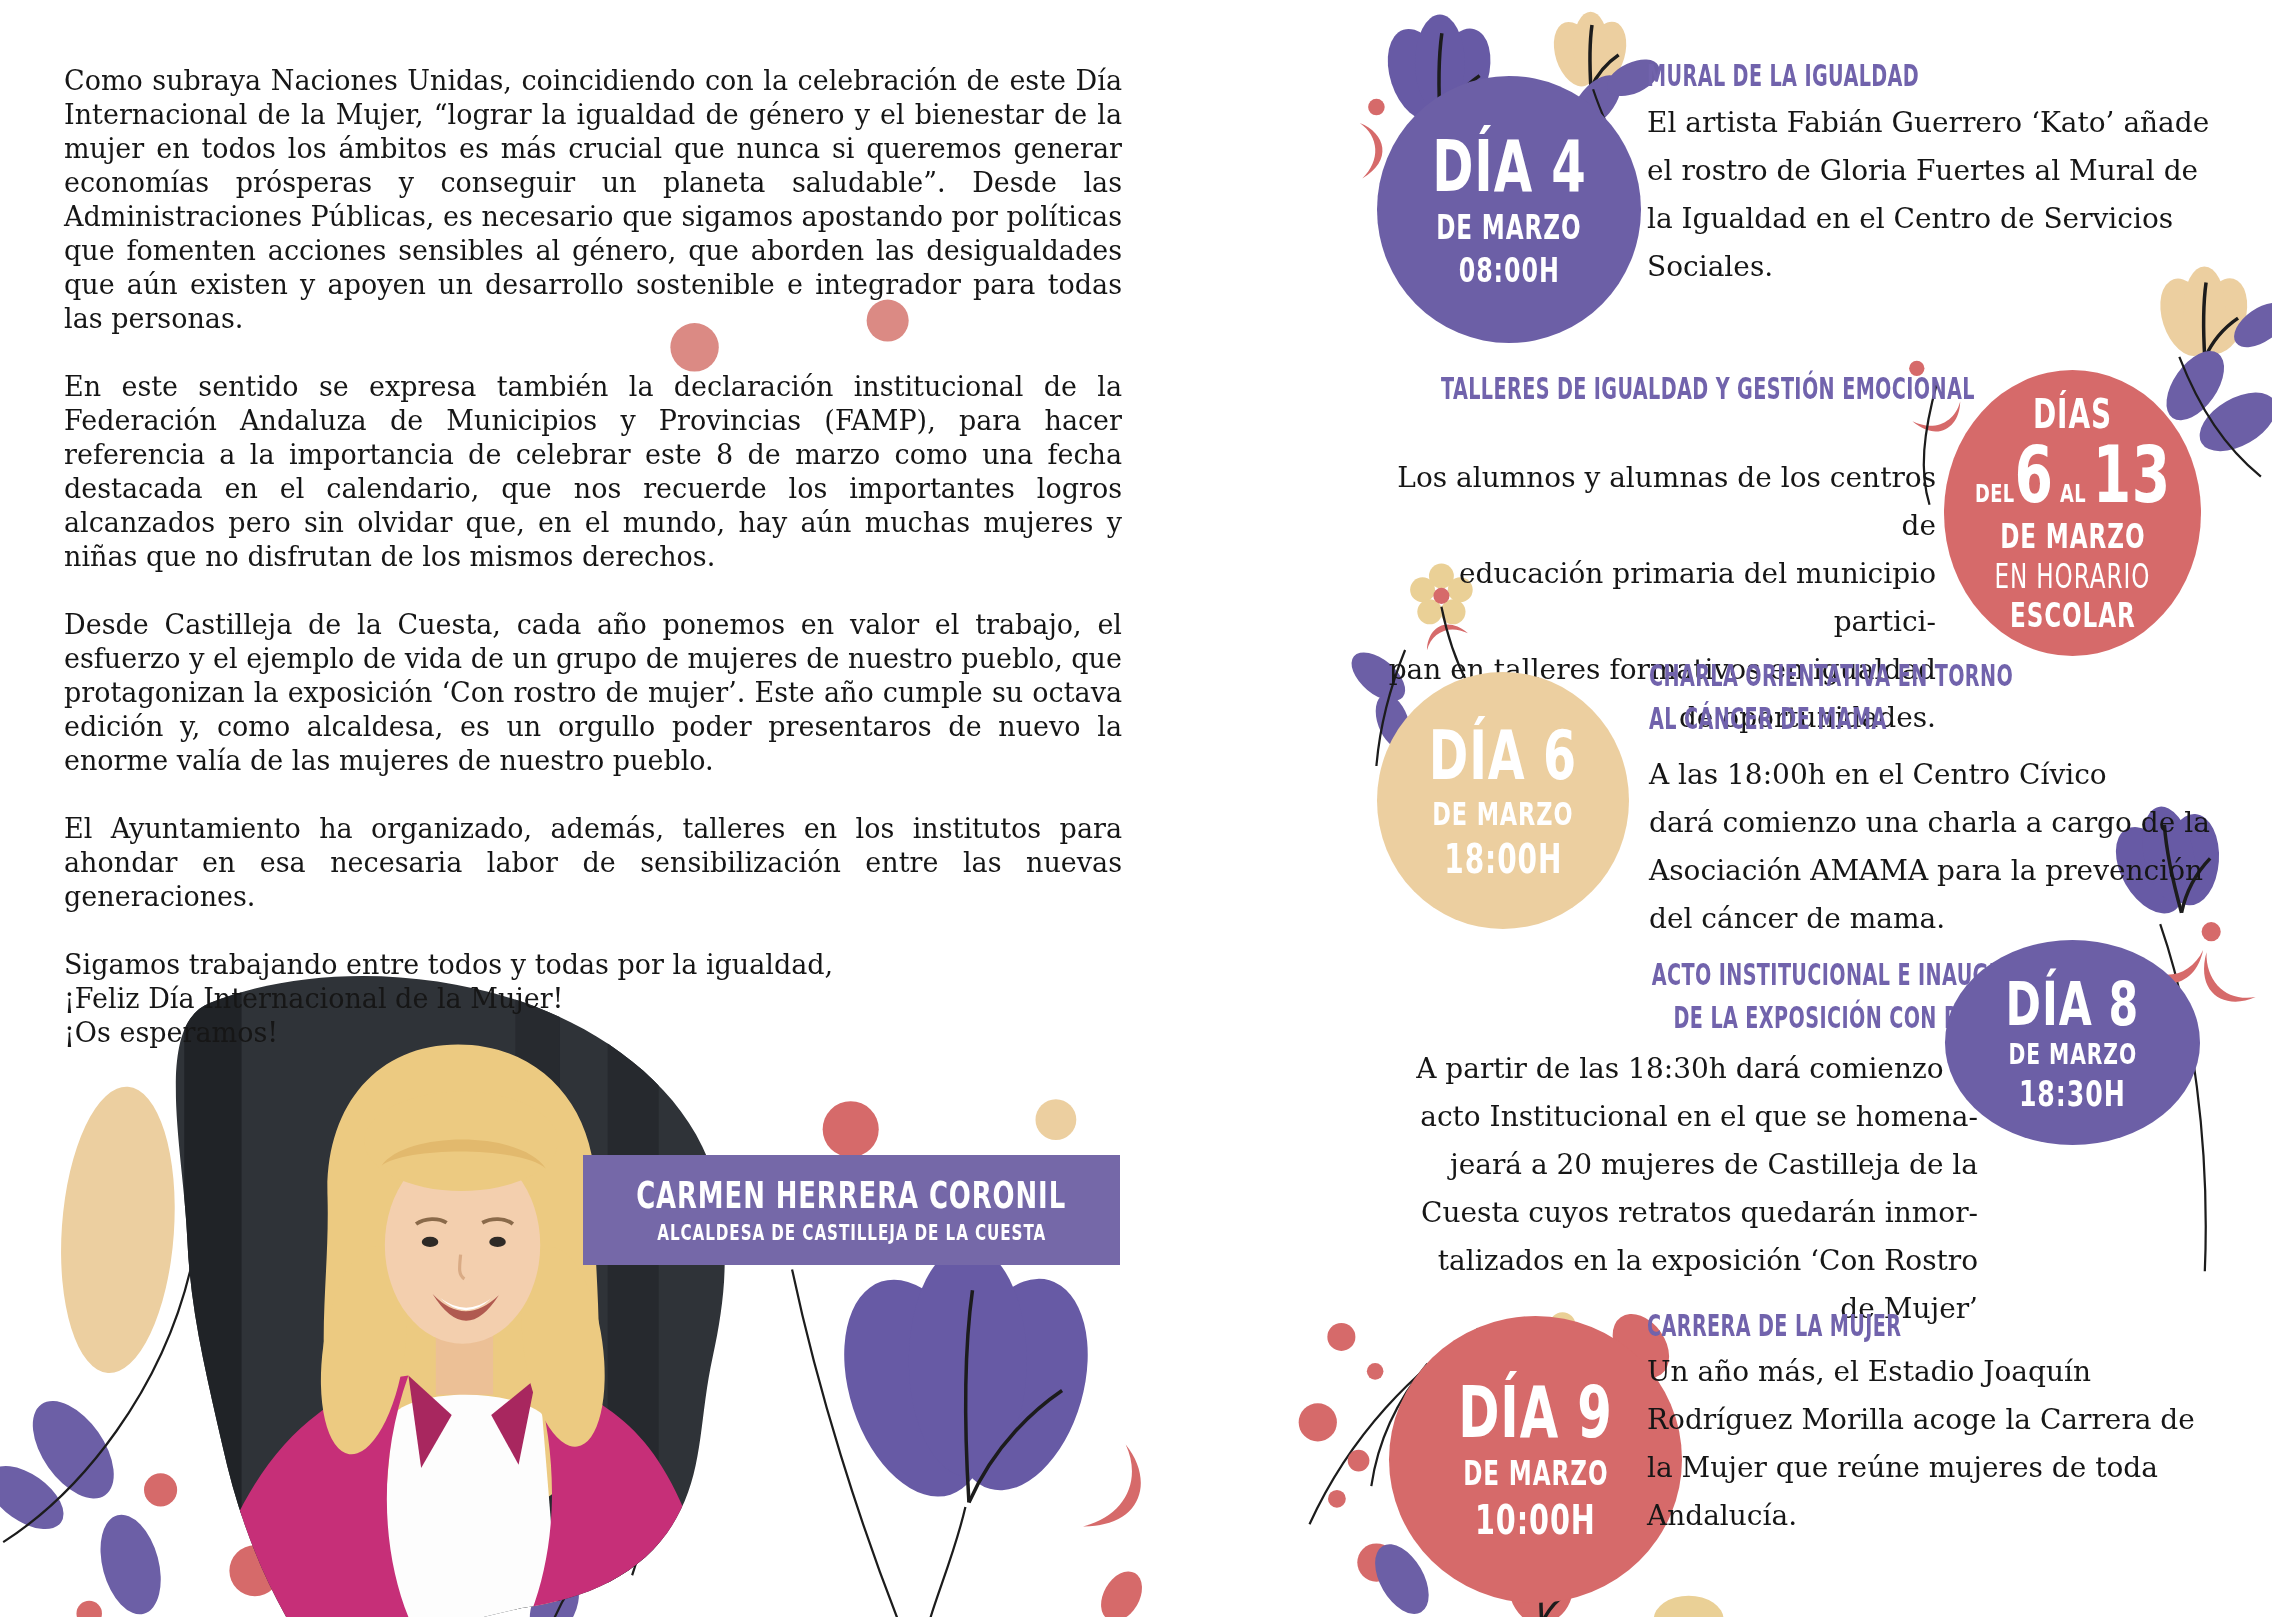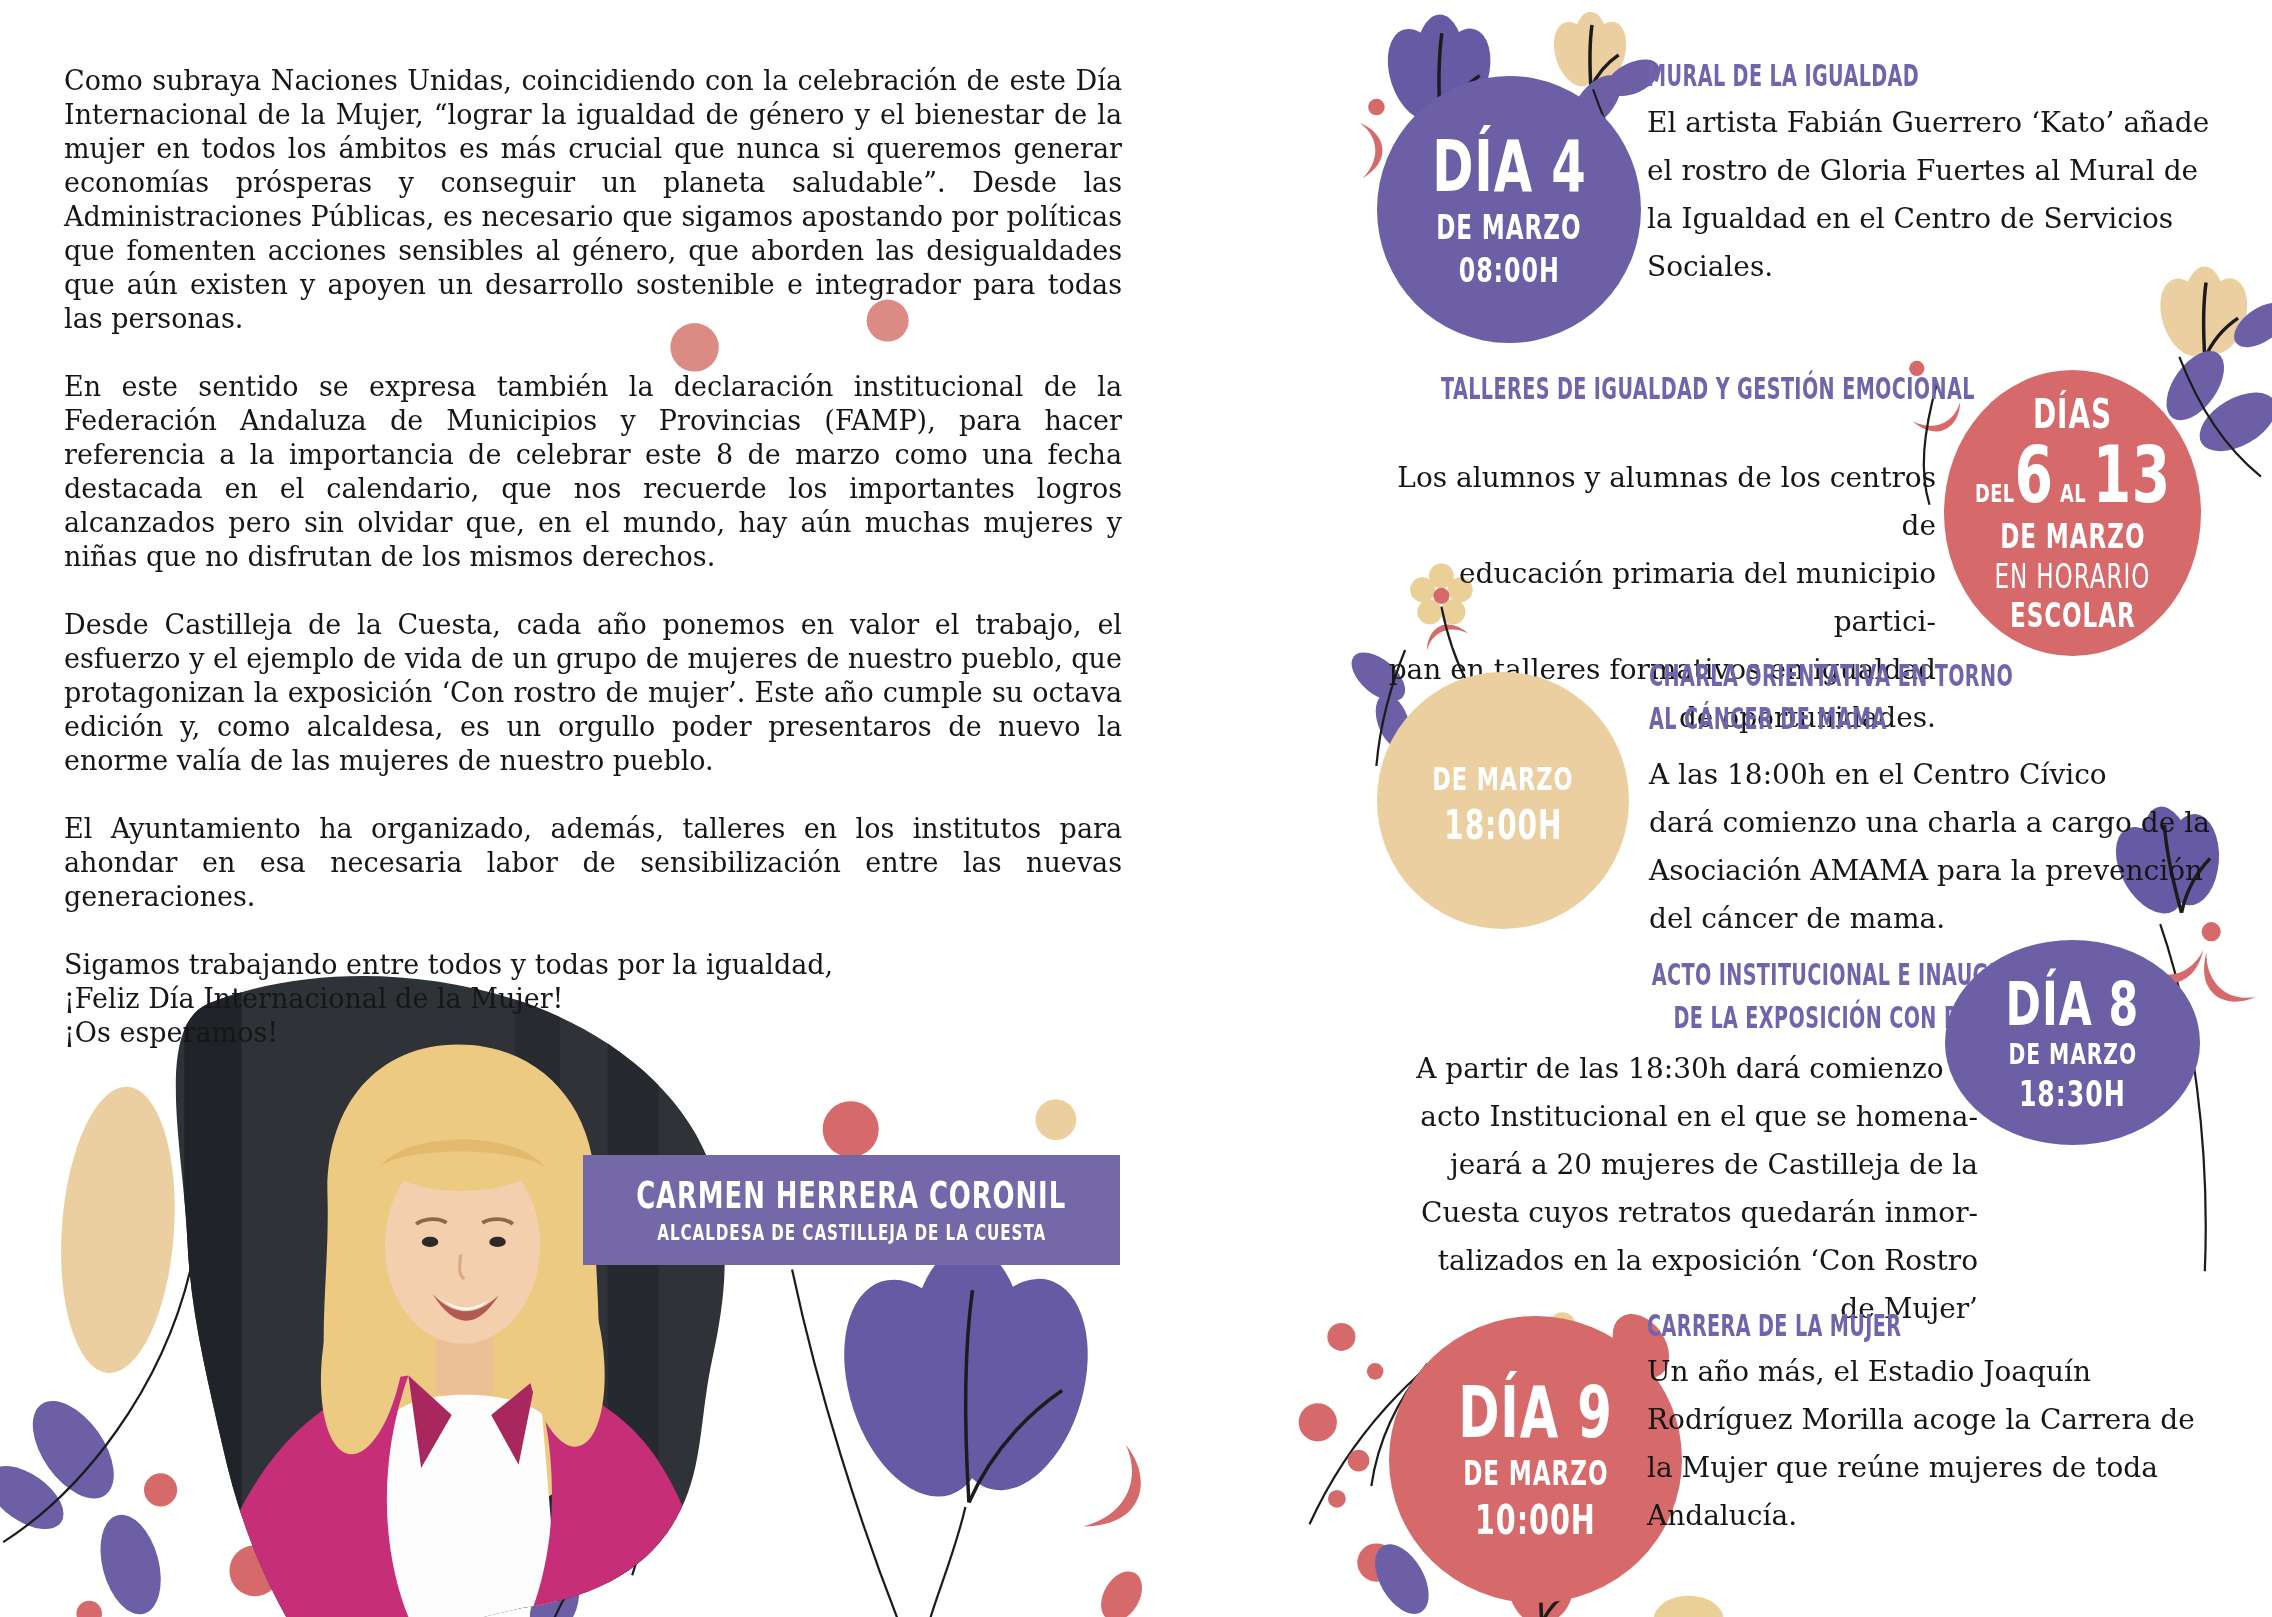--- a/index.html
+++ b/index.html
@@ -292,20 +292,21 @@
 de oportunidades.</div>
     <div id="ev2-badge" class="badge bg-red" style="left:1944px;top:370px;width:257px;height:286px;">
       <div class="b-label"><span class="cond-c">DÍAS</span></div>
       <div class="b-row"><span class="cond-c"><span class="t-sm">DEL</span><span class="t-xl">6</span><span class="t-sm"> AL </span><span class="t-xl">13</span></span></div>
       <div class="b-month"><span class="cond-c">DE MARZO</span></div>
       <div class="b-sched"><span class="cond-c">EN HORARIO</span></div>
       <div class="b-sched2"><span class="cond-c">ESCOLAR</span></div>
     </div>
 
     <div id="ev3-badge" class="badge bg-cream" style="left:1377px;top:672px;width:252px;height:257px;">
+      <div class="b-day"><span class="cond-c">DÍA 6</span></div>
       <div class="b-month"><span class="cond-c">DE MARZO</span></div>
       <div class="b-time"><span class="cond-c">18:00H</span></div>
     </div>
     <div class="ev-title" style="left:1649px;top:654px;">
       <span class="cond">CHARLA ORIENTATIVA EN TORNO</span><br>
       <span class="cond">AL CÁNCER DE MAMA</span>
     </div>
     <div class="ev-body" style="left:1649px;top:751px;width:593px;">A las 18:00h en el Centro Cívico
 dará comienzo una charla a cargo de la
 Asociación AMAMA  para la prevención

